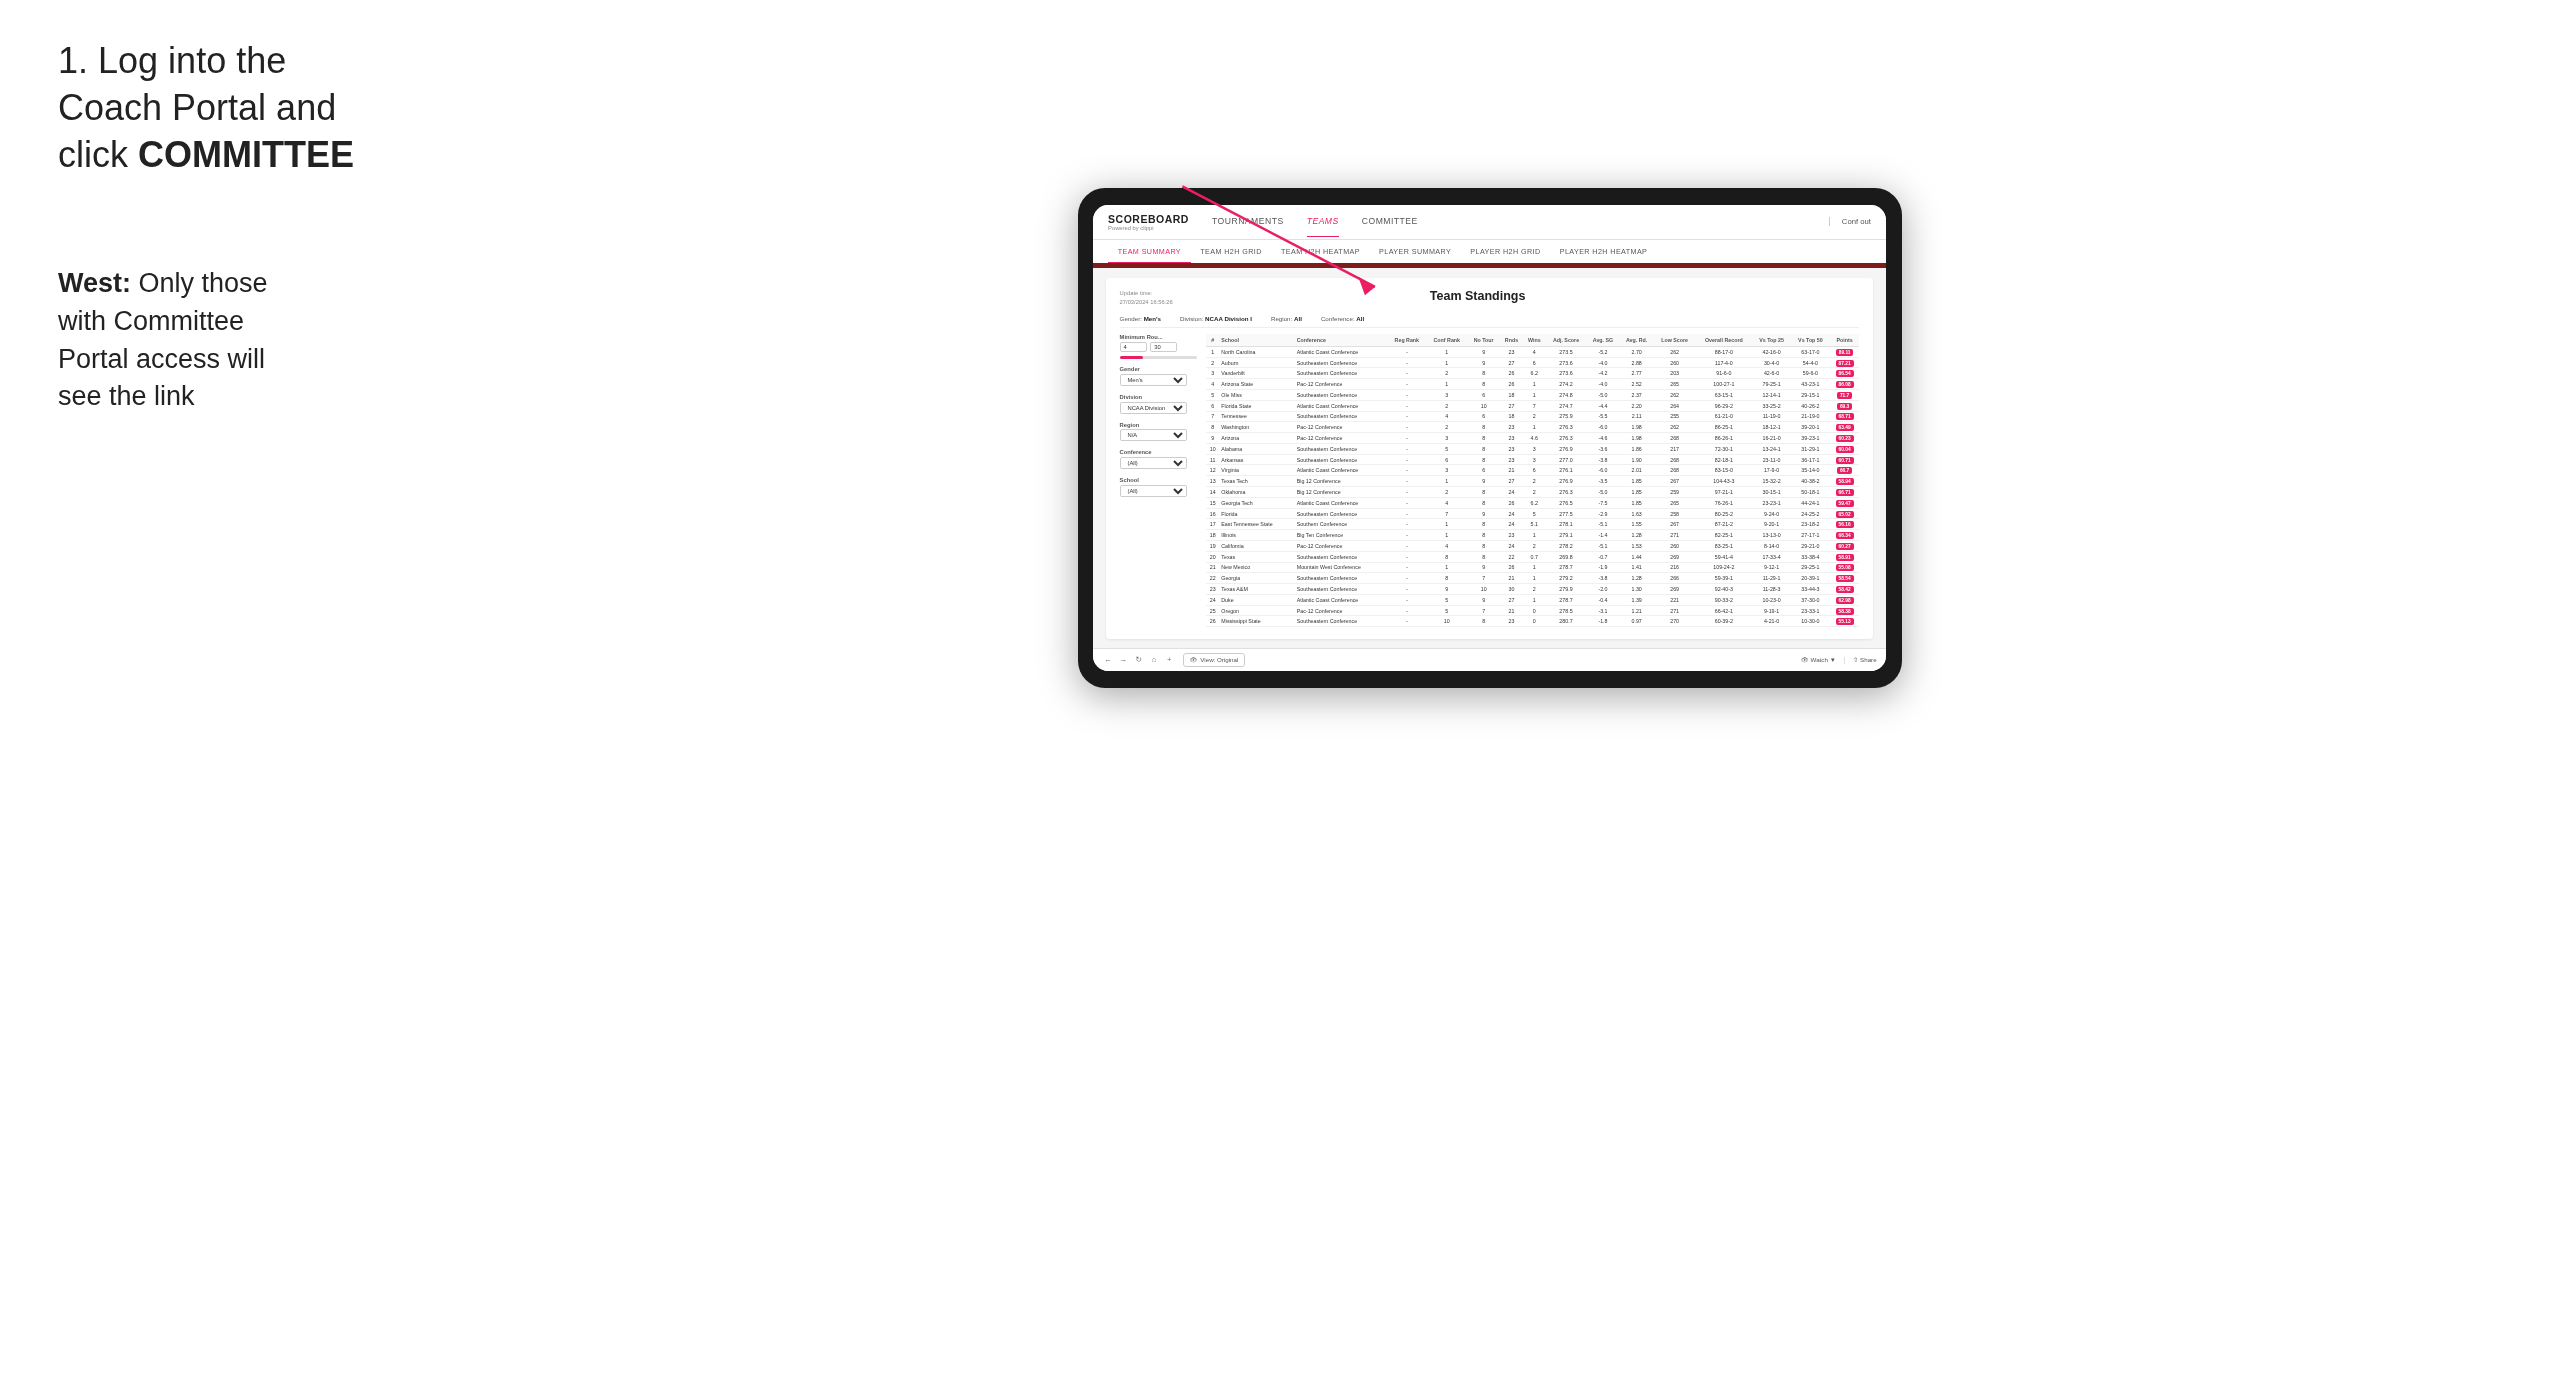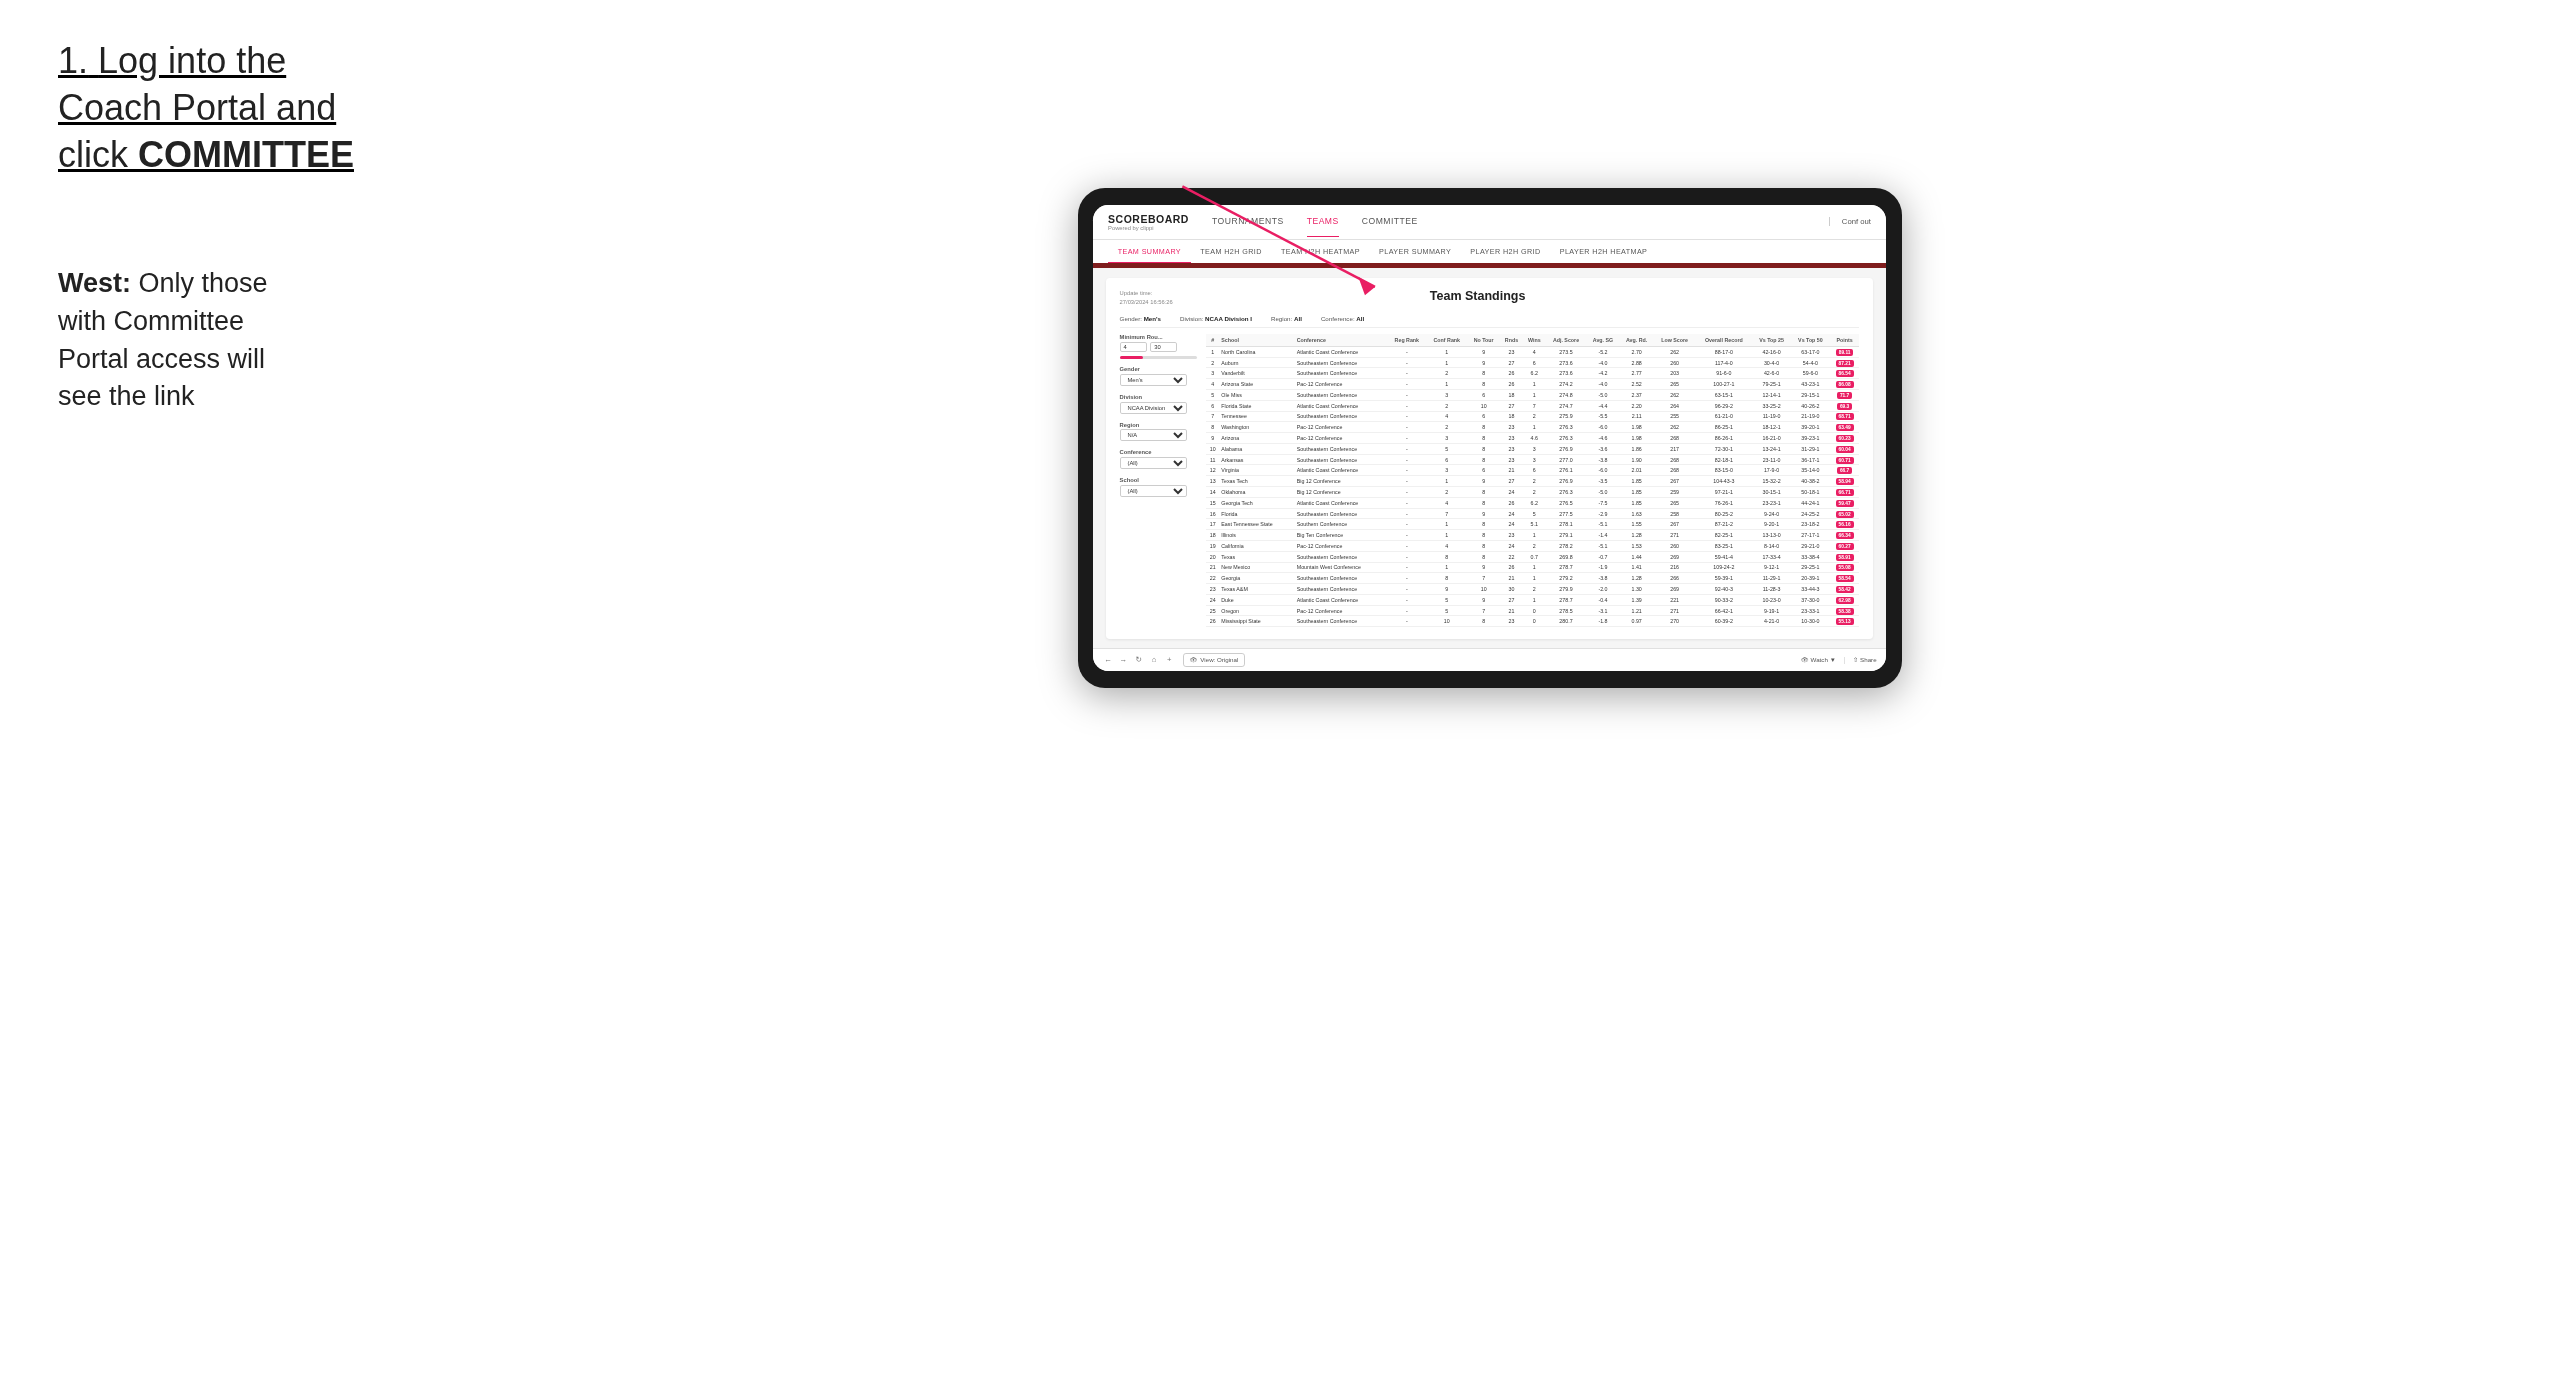--- a/index.html
+++ b/index.html
@@ -115,20 +115,21 @@
       color: #555;
       text-transform: uppercase;
       letter-spacing: 0.5px;
       cursor: pointer;
       padding: 9.6px 0;
     }
 
     .nav-link.active {
       color: #e91e63;
       border-bottom: 1.9px solid #e91e63;
+      font-style: italic;
     }
 
     .nav-link.committee-link {
       color: #555;
     }
 
     .sign-out {
       font-size: 7.7px;
       color: #555;
       border-left: 1px solid #ccc;
@@ -386,21 +387,20 @@
       font-size: 6.2px;
       cursor: pointer;
     }
 
     
     .instruction-row {
       display: flex;
       align-items: center;
       gap: 9.6px;
       margin-bottom: 9.6px;
-      text-decoration: underline;
     }
   </style>
 </head>
 <body>
 
 <div class="instruction-row">
   <p class="step-text">
     <span>1.</span>
     <span> Log into the Coach Portal and click </span><strong>COMMITTEE</strong>
   </p>

